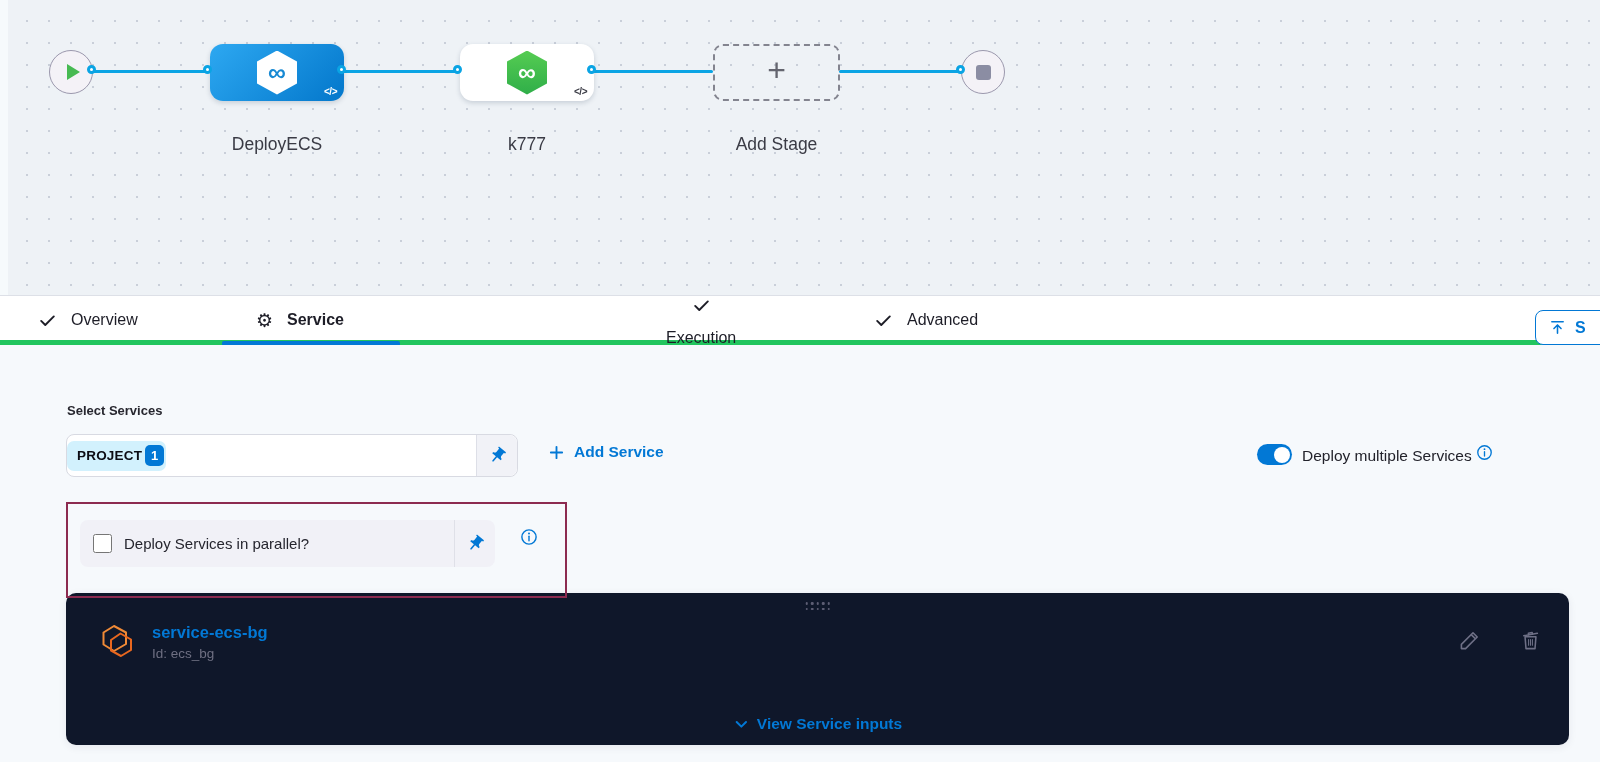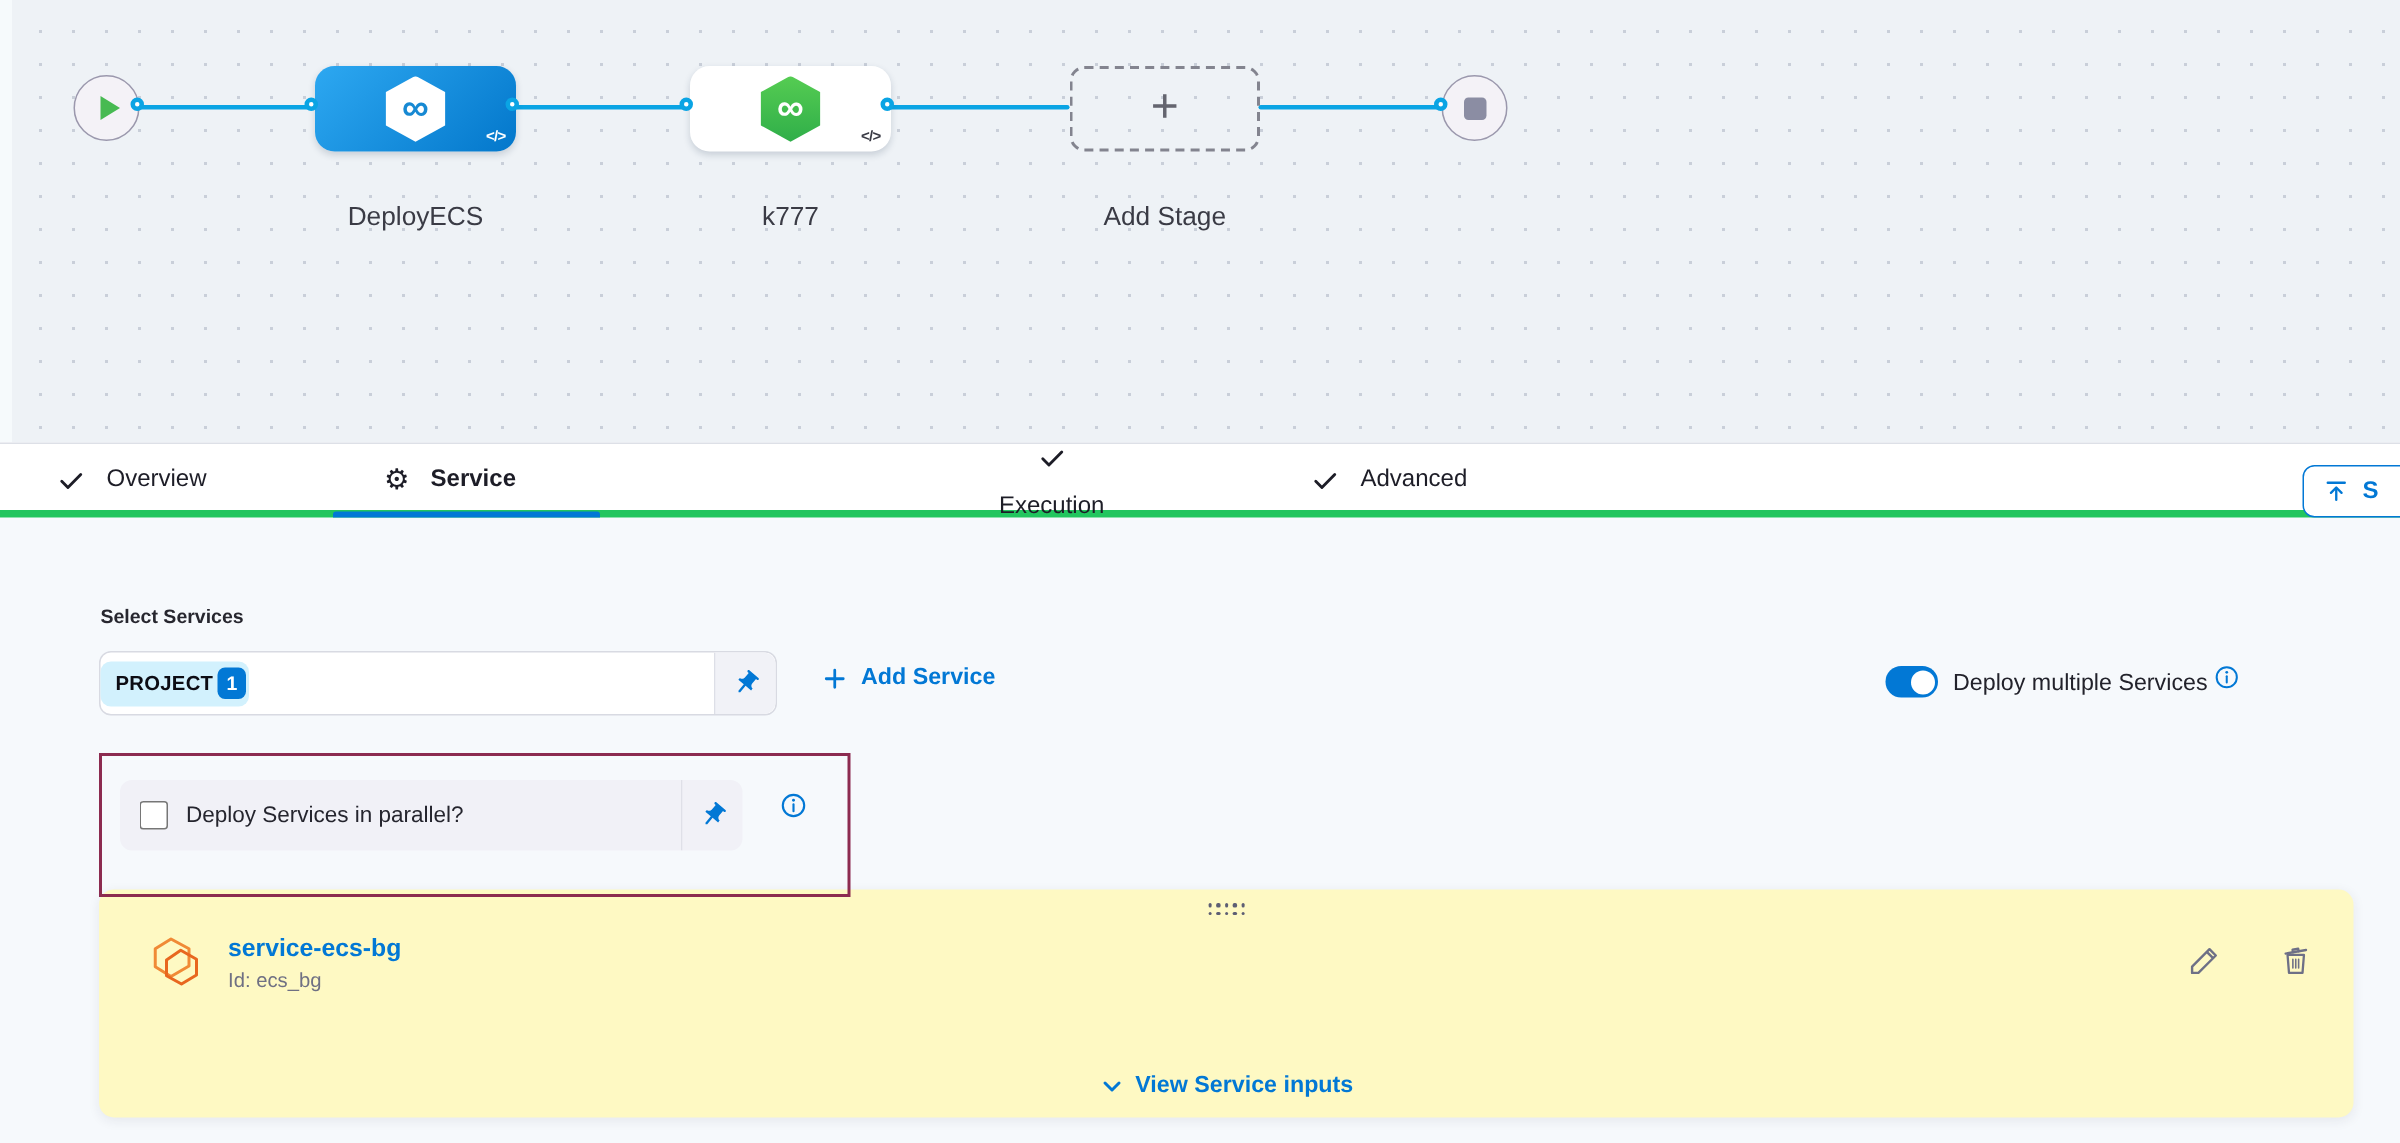--- a/index.html
+++ b/index.html
@@ -143,21 +143,21 @@
   .parallel-label { margin-left:12px; font-size:15px; color:#25252e; }
   .parallel-pin {
     margin-left:auto; width:41px; height:100%; border-left:1px solid #dfe0e8;
     display:flex; align-items:center; justify-content:center; border-radius:0 8px 8px 0; cursor:pointer;
   }
   .parallel-info { position:absolute; left:520px; top:528px; z-index:6; cursor:pointer; }
 
   
   .service-card {
     position:absolute; left:66px; top:593px; width:1503px; height:152px;
-    background:#fef9c3; border-radius:10px; box-shadow:0 2px 8px rgba(40,41,61,.08);
+    background:#0f172a; border-radius:10px; box-shadow:0 2px 8px rgba(40,41,61,.08);
   }
   .drag-handle {
     position:absolute; left:50%; transform:translateX(-50%); top:9px;
     display:flex; flex-direction:column; gap:3px; cursor:grab;
   }
   .drag-row { display:flex; gap:3px; }
   .drag-row i { width:2.5px; height:2.5px; background:#5d5e74; border-radius:50%; }
   .svc-row { position:absolute; left:34px; top:30px; display:flex; }
   .svc-text { margin-left:16px; }
   .svc-name { font-size:16.5px; font-weight:600; color:#0278d5; cursor:pointer; }

